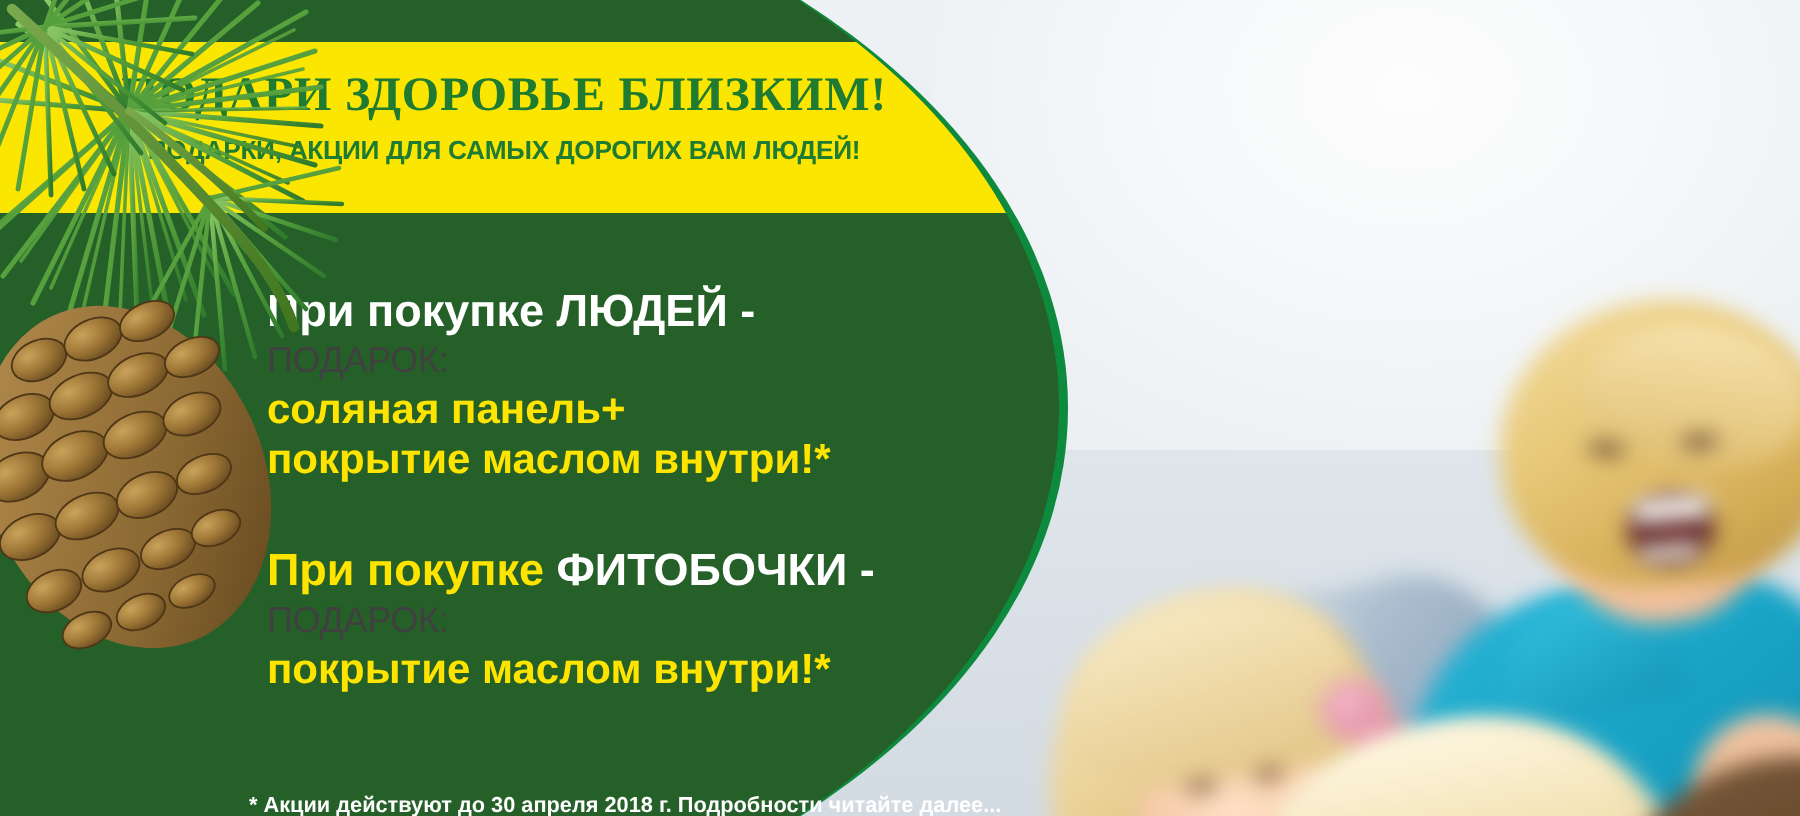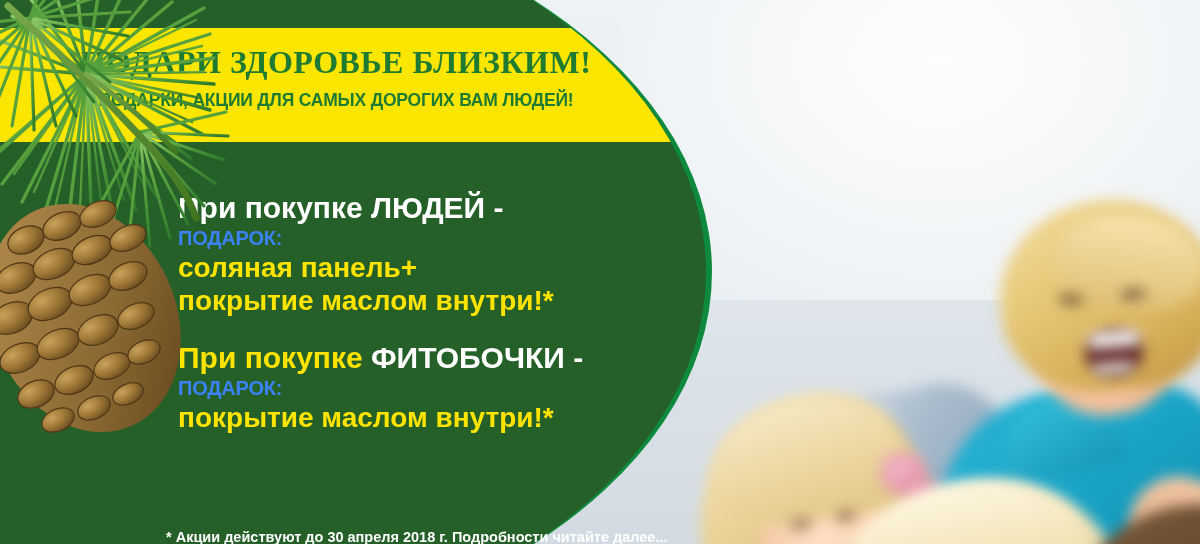--- a/index.html
+++ b/index.html
@@ -215,30 +215,30 @@
     white-space:nowrap;
   }
 
   .offer{position:absolute;left:178px;}
   .offer .line1{
     font-size:30px;font-weight:bold;color:#ffffff;
     white-space:nowrap;line-height:1.05;
   }
   .offer .line1 .alt{color:#ffe400;}
   .offer .gift{
-    font-size:20px;font-weight:bold;color:#3b82f6;
+    font-size:24px;font-weight:normal;color:#404040;
     letter-spacing:-.2px;line-height:1.25;margin-top:2px;
   }
   .offer .prize{
     font-size:28px;font-weight:bold;color:#ffe400;
     line-height:1.2;white-space:nowrap;
   }
 
   .offer-1{top:192px;}
-  .offer-2{top:342px;}
+  .offer-2{top:365px;}
 
   .disclaimer{
     position:absolute;left:166px;top:529px;
     font-size:14.5px;font-weight:bold;color:#ffffff;
     white-space:nowrap;
   }
 
   
   .branch{position:absolute;left:-10px;top:-18px;width:330px;height:330px;}
   .cone{position:absolute;left:-8px;top:168px;width:200px;height:270px;}

